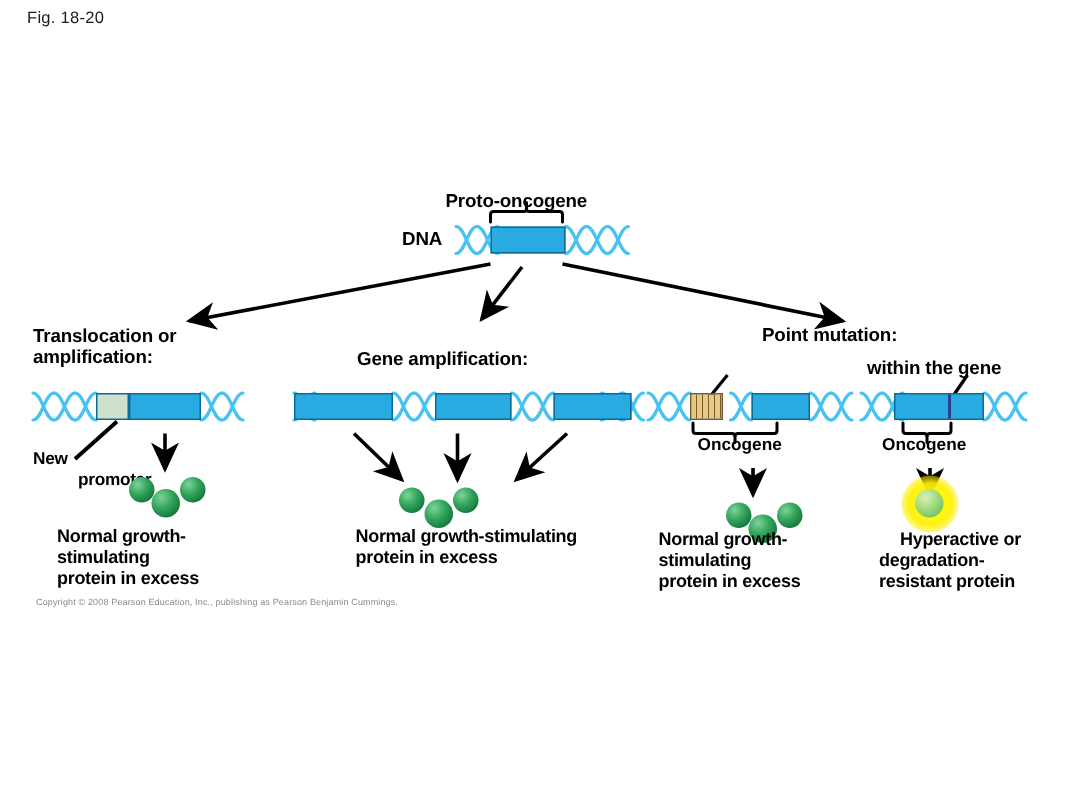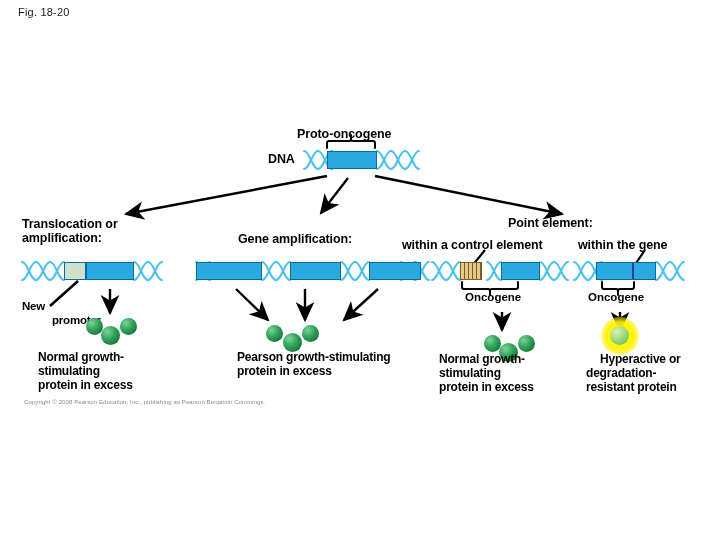--- a/index.html
+++ b/index.html
@@ -237,25 +237,24 @@
   <div class="abs hdr" style="left:238px; top:233px;">Gene amplification:</div>
 
   <div class="gene-box" style="left:196px; top:262px; width:66px;"></div>
   <div class="gene-box" style="left:290px; top:262px; width:51px;"></div>
   <div class="gene-box" style="left:369px; top:262px; width:52px;"></div>
 
   <div class="protein small" style="left:266px; top:325px;"></div>
   <div class="protein" style="left:283px; top:333px;"></div>
   <div class="protein small" style="left:302px; top:325px;"></div>
 
-  <div class="abs caption" style="left:237px; top:350px;">Pearson growth-stimulating</div>
+  <div class="abs caption" style="left:237px; top:350px;">Normal growth-stimulating</div>
   <div class="abs caption" style="left:237px; top:364px;">protein in excess</div>
 
-  <div class="abs hdr" style="left:508px; top:217px;">Point element:</div>
-  <div class="abs hdr" style="left:402px; top:239px;">within a control element</div>
+  <div class="abs hdr" style="left:508px; top:217px;">Point mutation:</div>
 
   <div class="control-el" style="left:460px; top:262px; width:22px;"></div>
   <div class="gene-box" style="left:501px; top:262px; width:39px;"></div>
 
   <div class="abs small-lbl" style="left:465px; top:291px;">Oncogene</div>
 
   <div class="protein small" style="left:484px; top:335px;"></div>
   <div class="protein" style="left:499px; top:343px;"></div>
   <div class="protein small" style="left:518px; top:335px;"></div>
 

